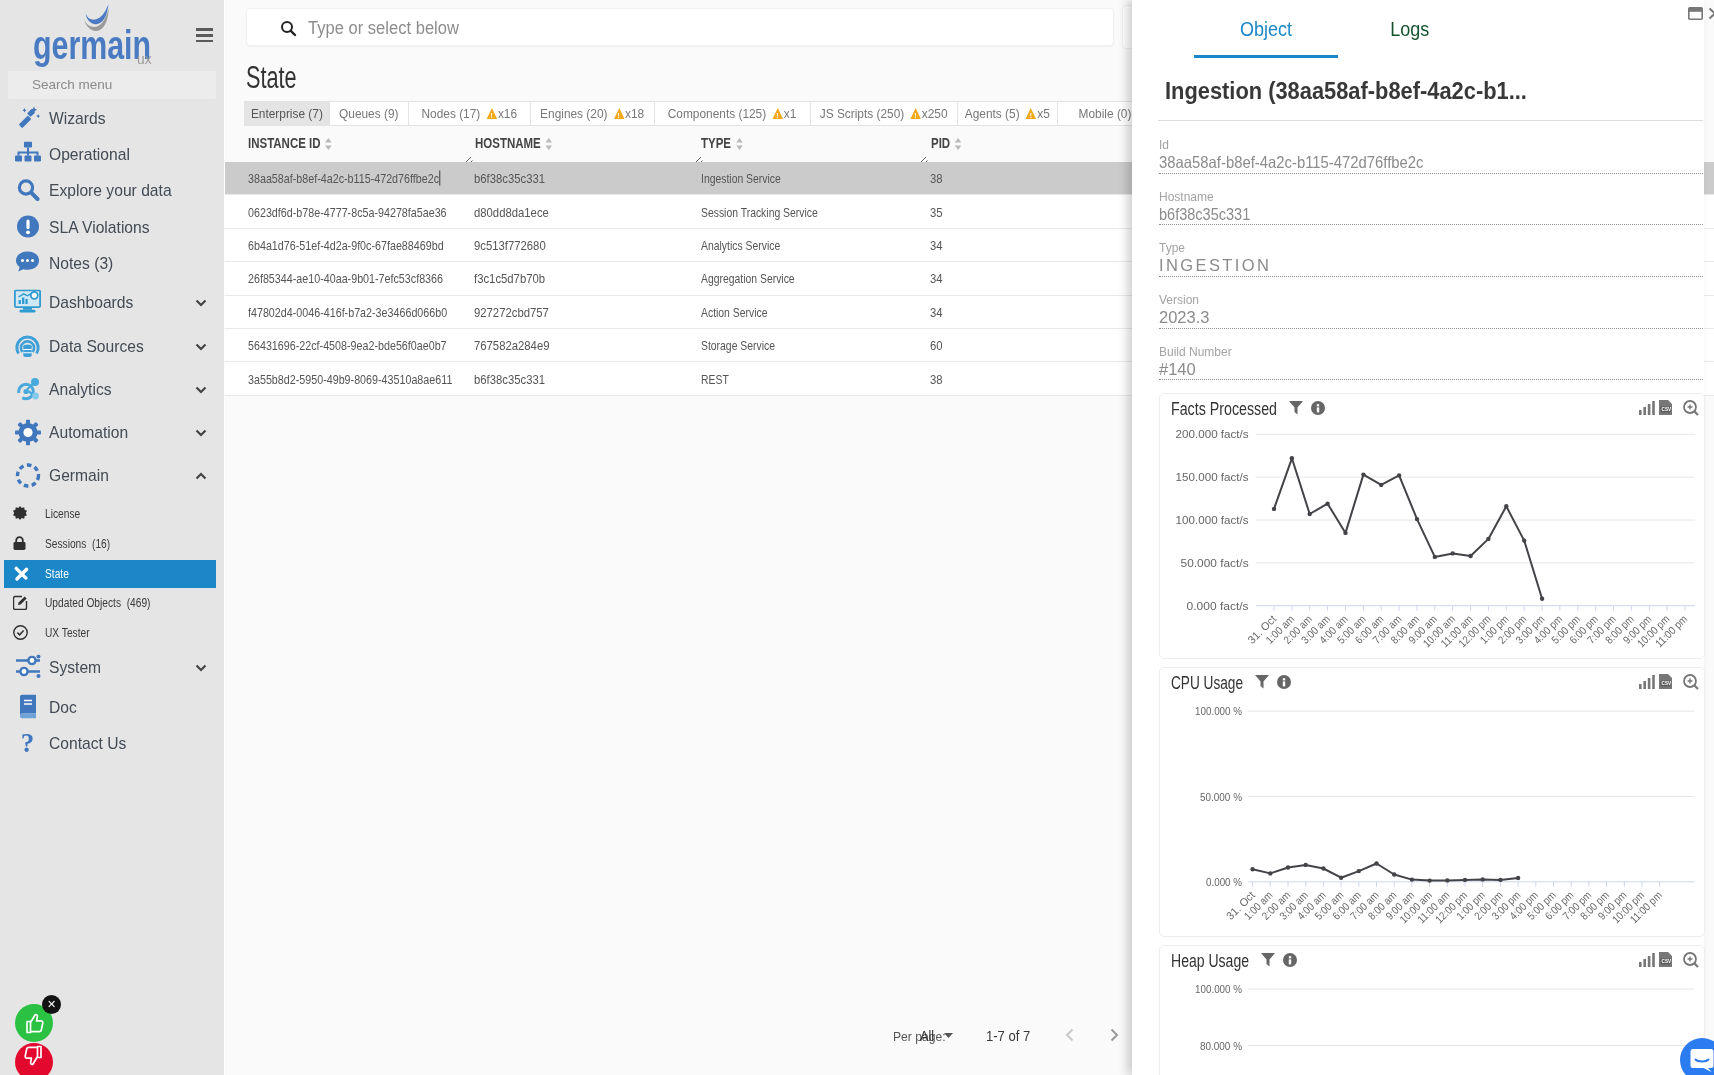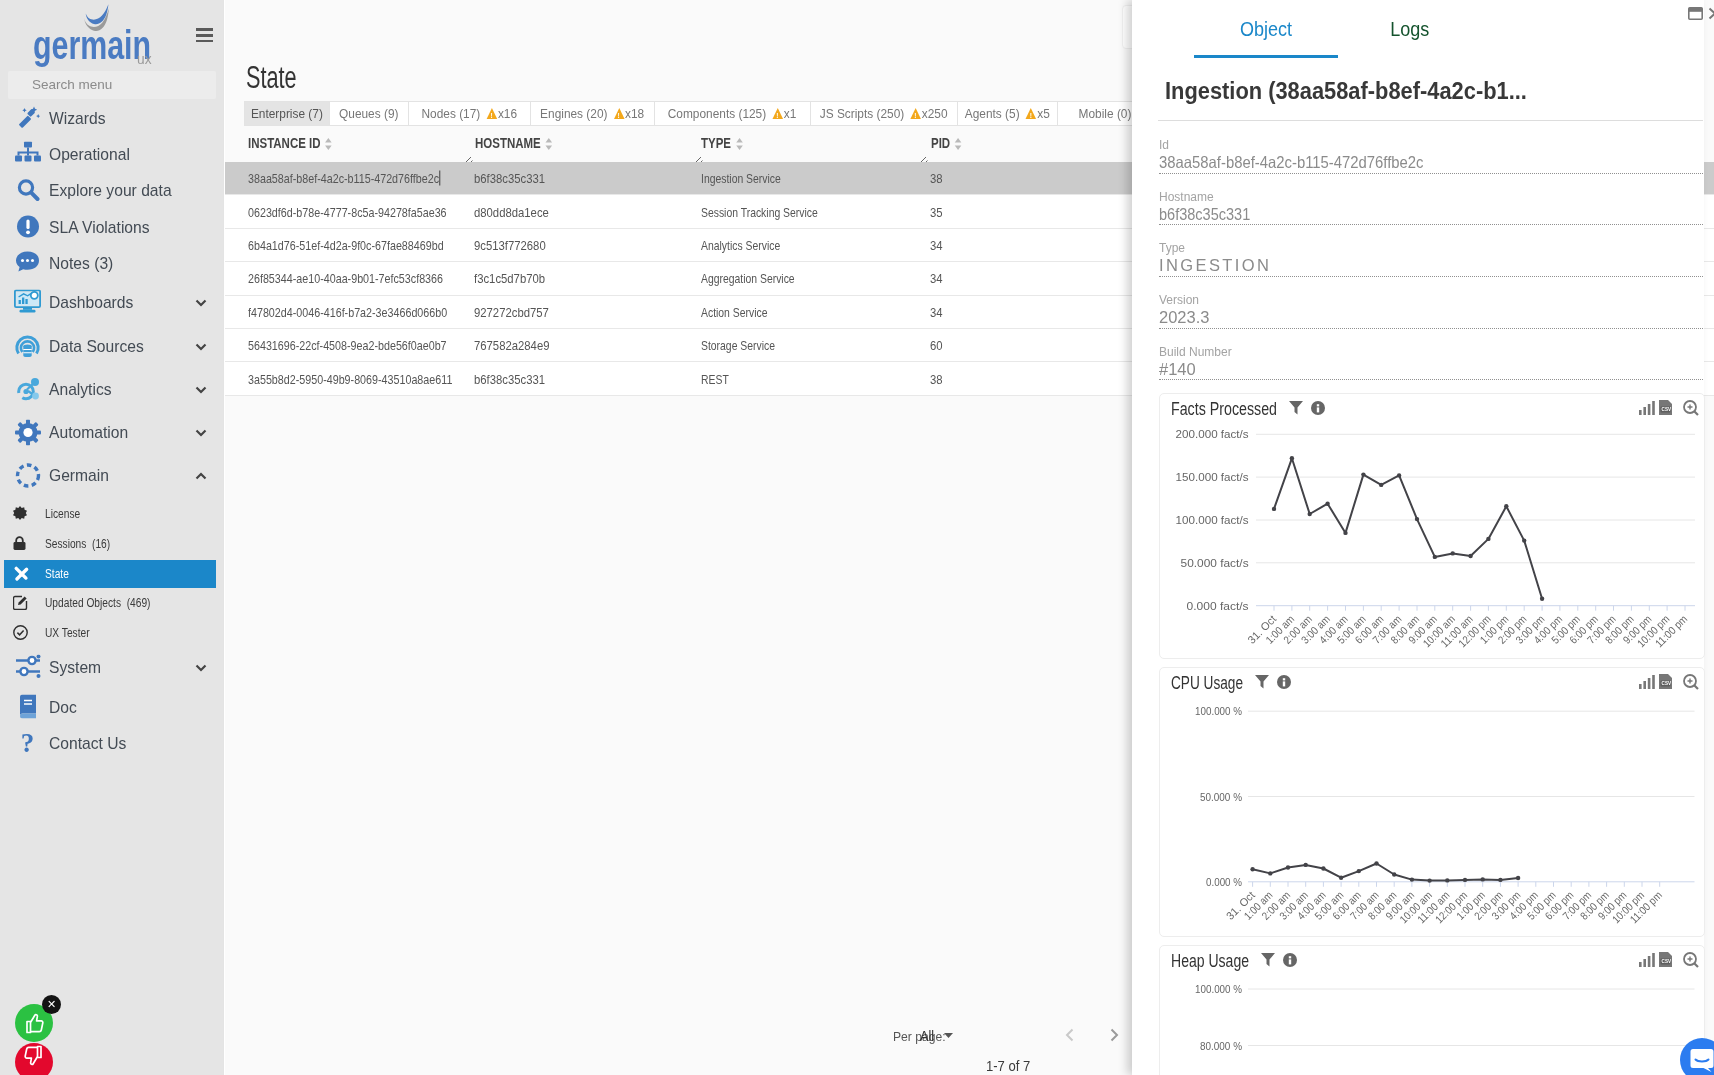--- a/index.html
+++ b/index.html
@@ -69,20 +69,27 @@
 
 .card { position:absolute; left:27px; width:546px; background:#fff; border:1px solid #ededed; border-radius:5px; overflow:hidden; }
 
 
 .fab { position:absolute; border-radius:50%; z-index:30; }
 </style>
 </head>
 <body>
 
 <div id="main">
+  <div id="searchbox">
+      <span class="ph sx92">Type or select below</span>
+    <svg style="position:absolute;left:33px;top:11px" width="17" height="17" viewBox="0 0 17 17">
+        <circle cx="7" cy="7" r="5" fill="none" stroke="#222" stroke-width="2"></circle>
+        <line x1="10.8" y1="10.8" x2="15" y2="15" stroke="#222" stroke-width="2.4" stroke-linecap="round"></line>
+      </svg>
+  </div>
   <div style="position:absolute;left:897px;top:5px;width:40px;height:44px;background:#fff;border:1px solid #f0f0f0;border-radius:4px;"></div>
   <div id="stateh"><span class="sx70">State</span></div>
   <div id="tabs"><span class="tab active" style="width:85px;">
         <span class="sx88 ctr" style="display:inline-flex;align-items:center;">Enterprise (7)</span>
       </span><span class="tab" style="width:79px;">
         <span class="sx88 ctr" style="display:inline-flex;align-items:center;">Queues (9)</span>
       </span><span class="tab" style="width:122px;">
         <span class="sx88 ctr" style="display:inline-flex;align-items:center;">Nodes (17)<span class="warn">
             <i>!</i>
           </span><span class="wn">x16</span></span>
@@ -178,21 +185,21 @@
         <span class="c c3"><span class="sxC">REST</span></span>
         <span class="c c4"><span class="sxB">38</span></span>
       </div>
     </div>
   <div id="pager">
       <span style="position:absolute;left:627px;top:7px;margin-left:41px;"><span class="sx90">Per page:</span></span>
       <span style="position:absolute;left:695px;top:6px;color:#333;font-size:14px;"><span class="sx90">All</span></span>
       <span style="position:absolute;left:718px;top:6px;"><svg width="11" height="14" viewBox="0 0 11 14">
           <path d="M1 5 h9 l-4.5 5z" fill="#555"></path>
         </svg></span>
-      <span style="position:absolute;left:761px;top:6px;color:#3a3a3a;font-size:14.5px;margin-top:30px;"><span class="sx90">1-7 of 7</span></span>
+      <span style="position:absolute;left:761px;top:6px;color:#3a3a3a;font-size:14.5px;"><span class="sx90">1-7 of 7</span></span>
       <span style="position:absolute;left:838px;top:5px;"><svg width="14" height="16" viewBox="0 0 14 16">
           <path d="M9.5 2.5 L4 8 L9.5 13.5" fill="none" stroke="#c9c9c9" stroke-width="2"></path>
         </svg></span>
       <span style="position:absolute;left:882px;top:5px;"><svg width="14" height="16" viewBox="0 0 14 16">
           <path d="M4.5 2.5 L10 8 L4.5 13.5" fill="none" stroke="#9a9a9a" stroke-width="2"></path>
         </svg></span>
     </div>
 </div>
 
 <div id="sidebar">

